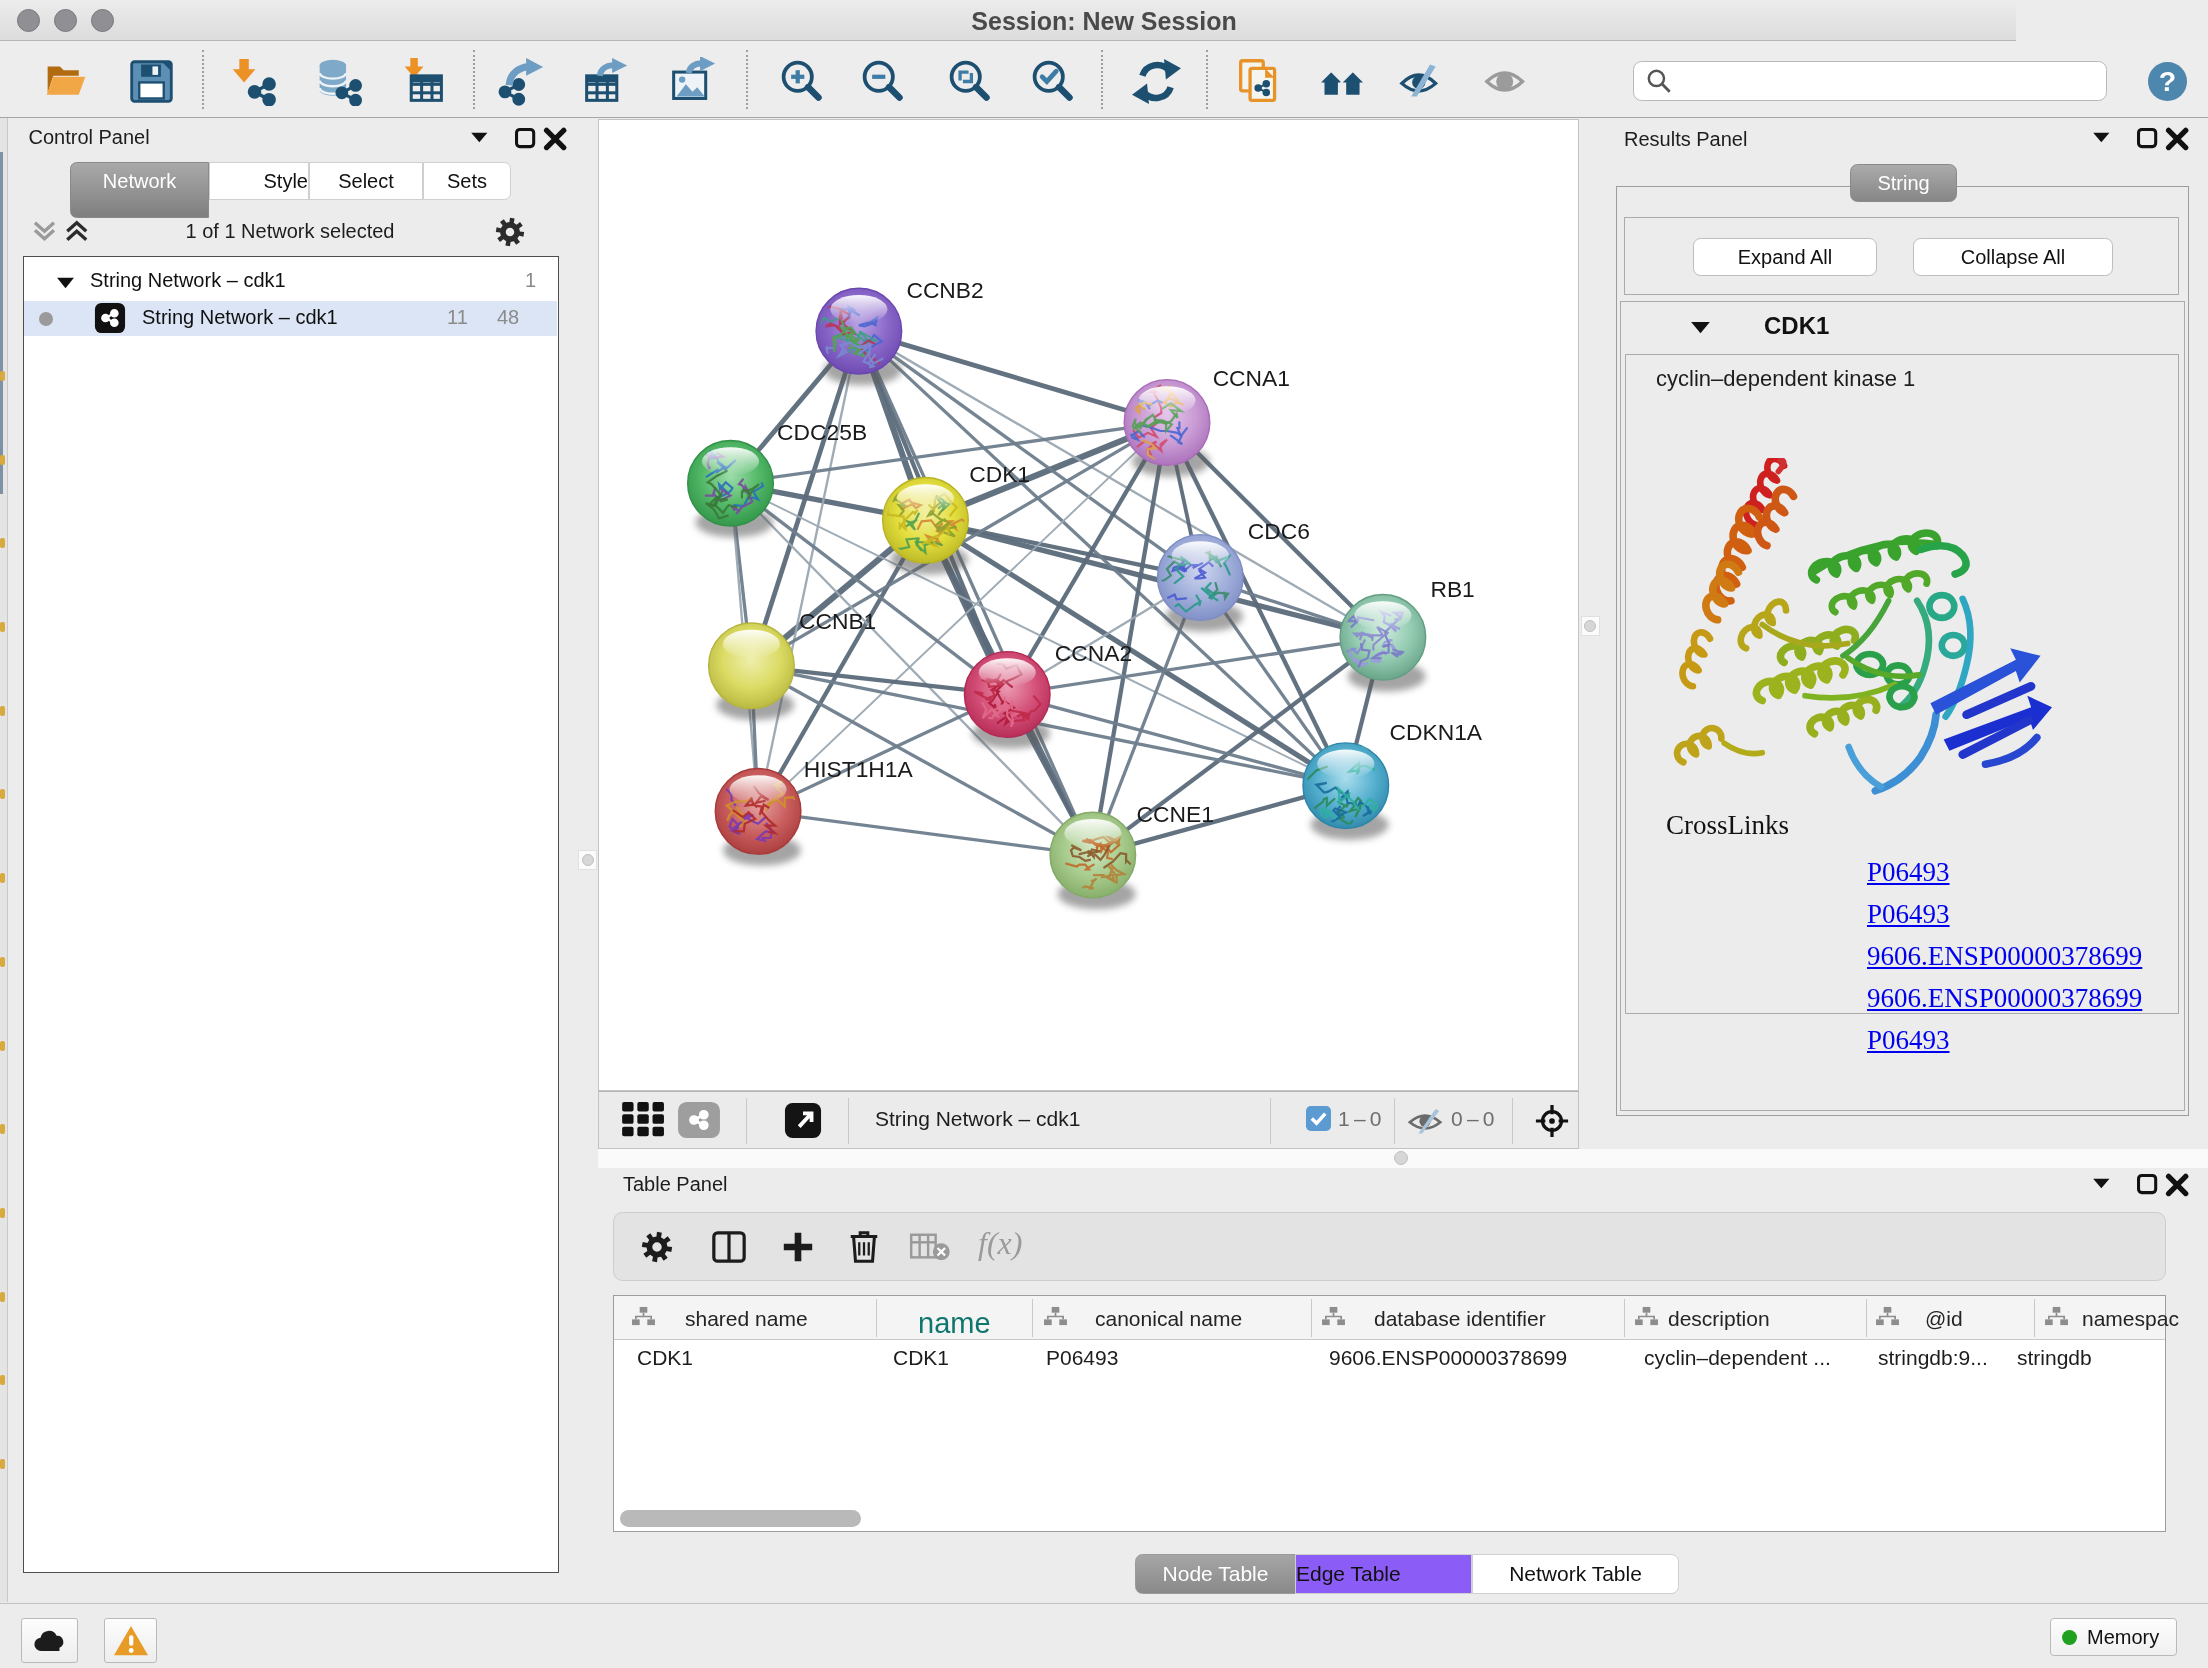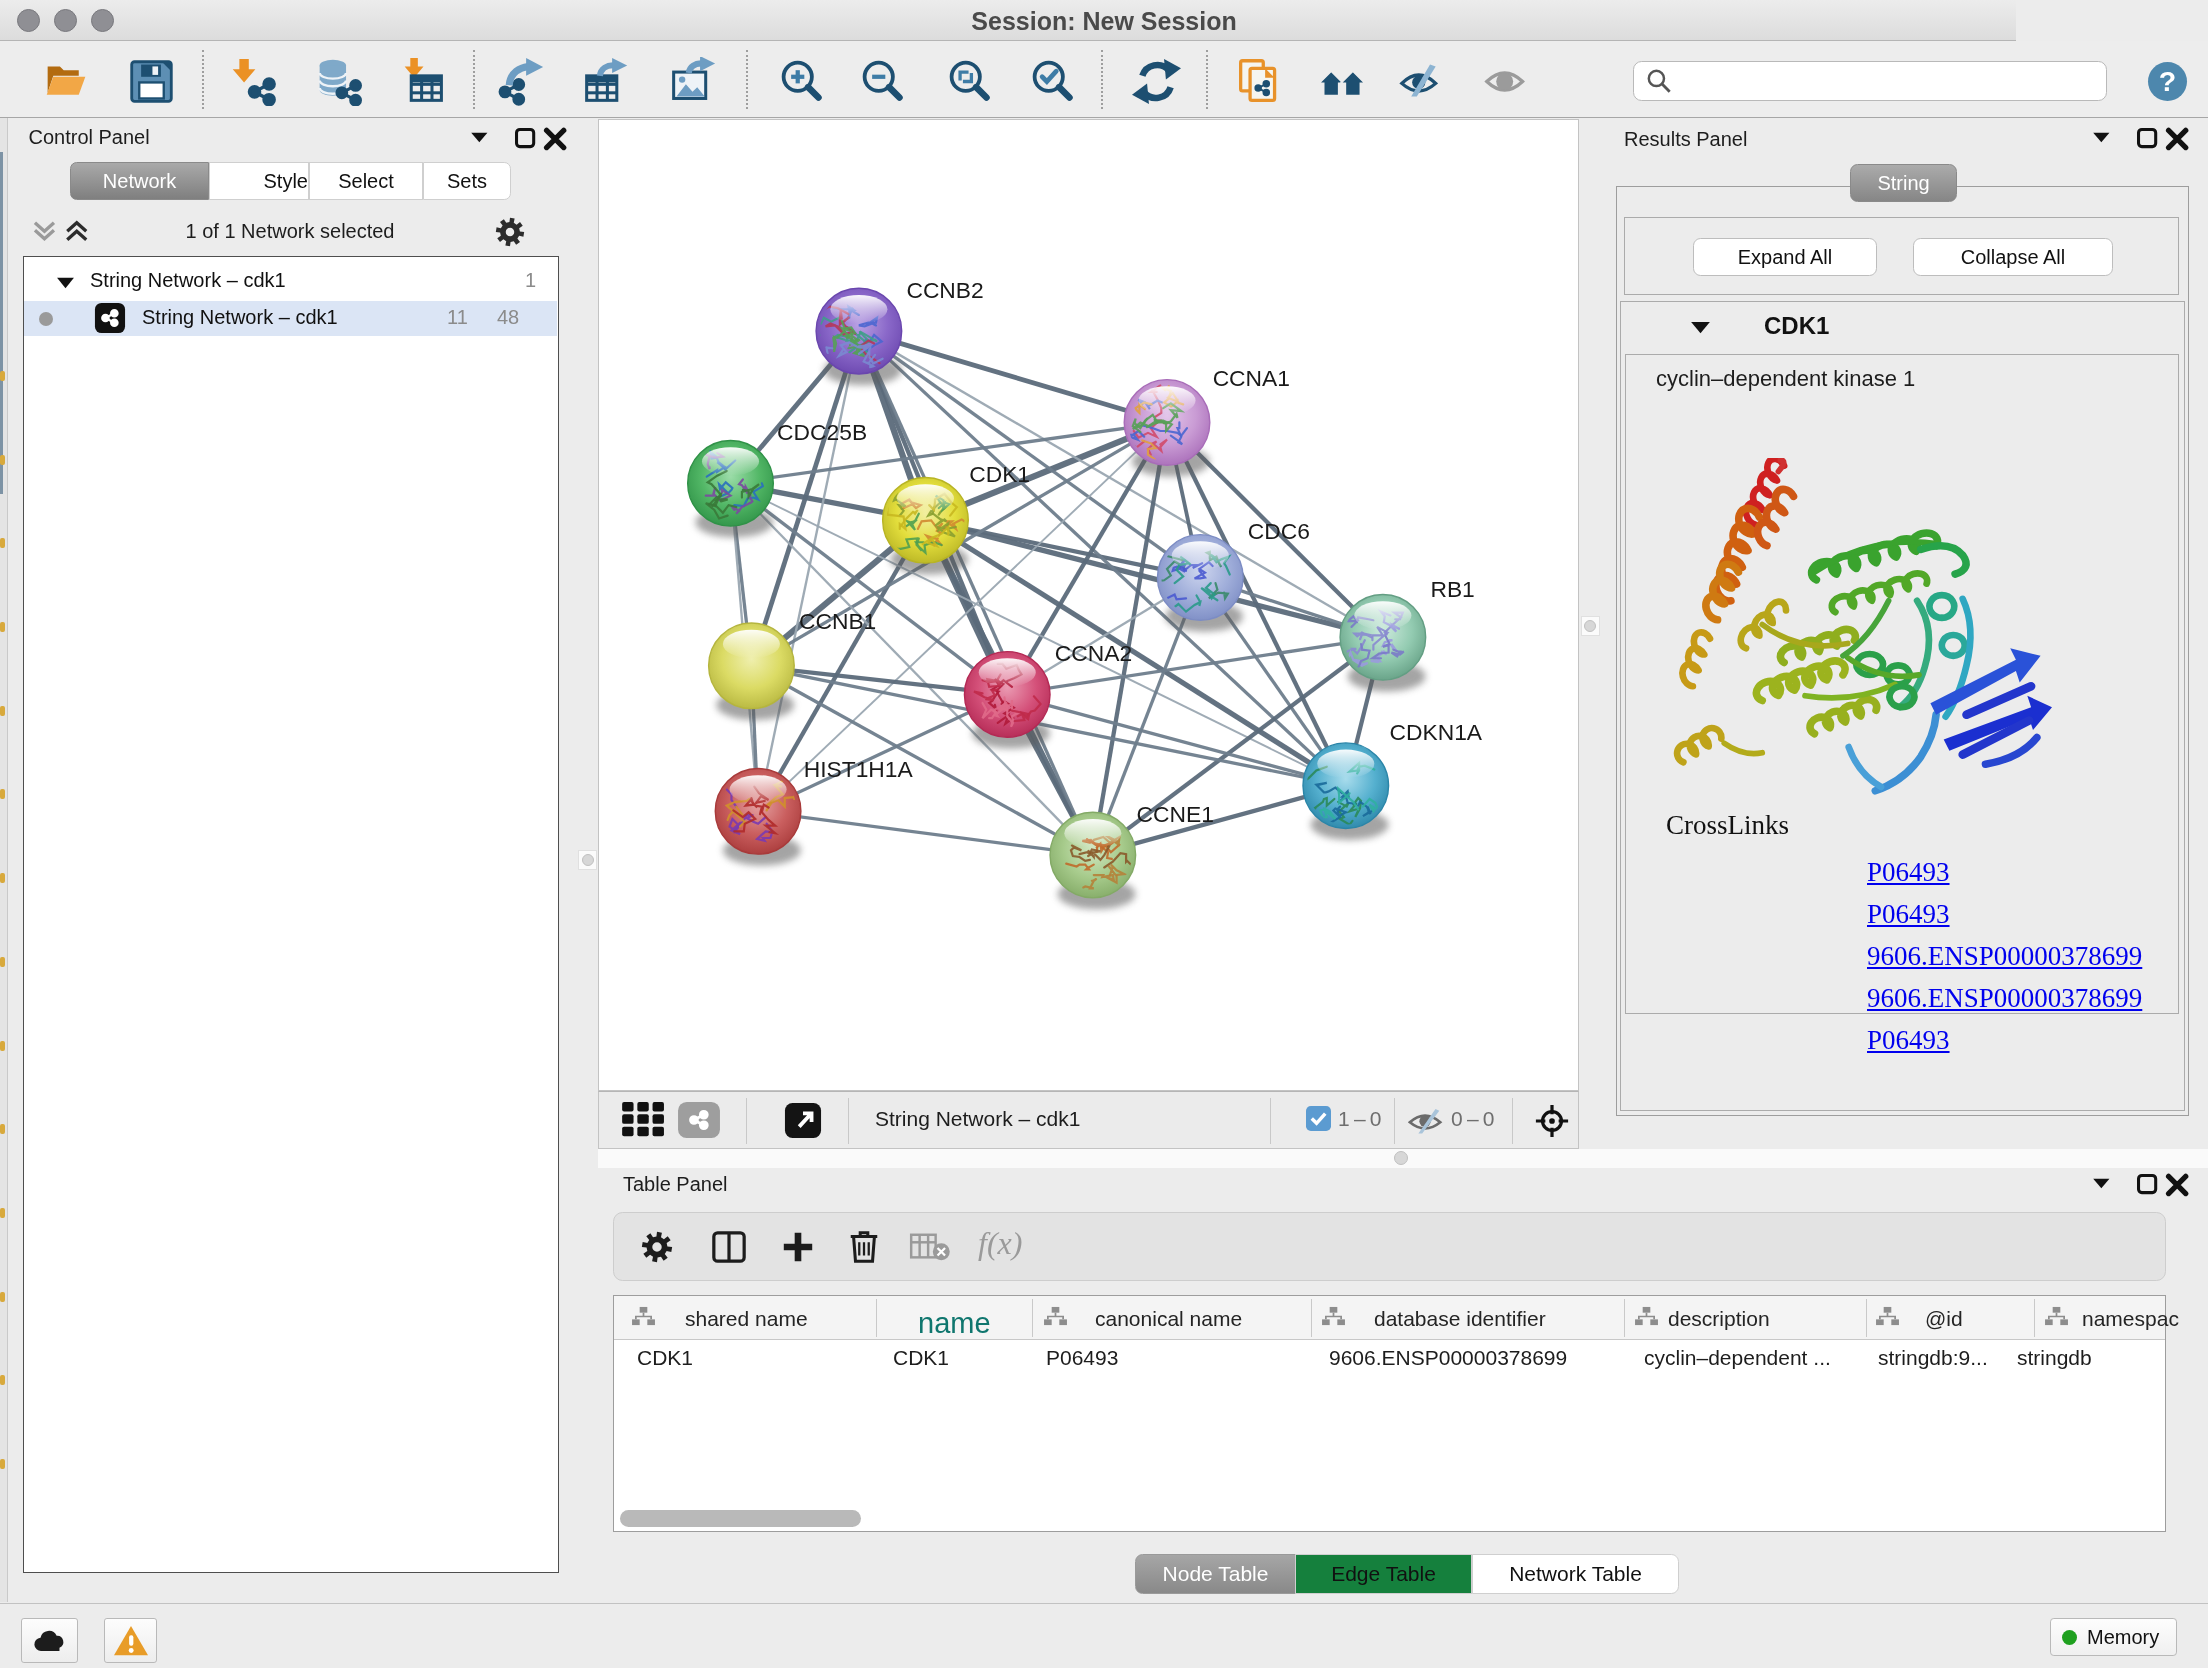--- a/index.html
+++ b/index.html
@@ -181,21 +181,21 @@
 </div>
 <div class="abs" style="left:2148px;top:62px;width:39px;height:39px;border-radius:50%;background:#4d87ad;color:#fff;font-size:28.5px;font-weight:bold;text-align:center;line-height:39px">?</div>
 
 <div class="abs panel-title" style="left:28.5px;top:126px">Control Panel</div>
 <svg style="position:absolute;left:455px;top:126px" width="124" height="25" viewBox="0 0 130 26">
     <path d="M17 7 h17 l-8.5 10 Z" fill="#111"></path>
     <rect x="64.5" y="3.5" width="18" height="18" rx="3.5" fill="none" stroke="#111" stroke-width="3.2"></rect>
     <path d="M96 4.5 l18 18 M114 4.5 l-18 18" stroke="#111" stroke-width="5.5" stroke-linecap="round"></path>
   </svg>
 
-<div class="abs" style="left:70px;top:162px;width:139px;height:38px;background:linear-gradient(#a9a9a9,#7f7f7f);border:1px solid #8a8a8a;border-radius:6.7px 0 0 6.7px;color:#fff;font-size:20px;text-align:center;line-height:36px">Network</div>
+<div class="abs" style="left:70px;top:162px;width:139px;height:56px;background:linear-gradient(#a9a9a9,#7f7f7f);border:1px solid #8a8a8a;border-radius:6.7px 0 0 6.7px;color:#fff;font-size:20px;text-align:center;line-height:36px">Network</div>
 <div class="abs" style="left:209px;top:162px;width:100px;height:38px;background:#fff;border:1px solid #cfcfcf;color:#111;font-size:20px;text-align:right;line-height:36px">Style</div>
 <div class="abs" style="left:309px;top:162px;width:114px;height:38px;background:#fff;border:1px solid #cfcfcf;color:#111;font-size:20px;text-align:center;line-height:36px">Select</div>
 <div class="abs" style="left:423px;top:162px;width:88px;height:38px;background:#fff;border:1px solid #cfcfcf;border-radius:0 6.7px 6.7px 0;color:#111;font-size:20px;text-align:center;line-height:36px">Sets</div>
 
 <svg class="abs" style="left:32px;top:217px" width="61" height="28.5" viewBox="0 0 64 30">
   <g fill="none" stroke="#9a9a9a" stroke-width="3.5">
       <path d="M3 6 l10 9 10 -9"></path>
       <path d="M3 14 l10 9 10 -9"></path>
     </g>
   <g fill="none" stroke="#2c2c2c" stroke-width="3.5">
@@ -805,21 +805,21 @@
 <div class="abs" style="left:637px;top:1346px;font-size:21px;color:#1d1d1d">CDK1</div>
 <div class="abs" style="left:893px;top:1346px;font-size:21px;color:#1d1d1d">CDK1</div>
 <div class="abs" style="left:1046px;top:1346px;font-size:21px;color:#1d1d1d">P06493</div>
 <div class="abs" style="left:1329px;top:1346px;font-size:21px;color:#1d1d1d">9606.ENSP00000378699</div>
 <div class="abs" style="left:1644px;top:1346px;font-size:21px;color:#1d1d1d">cyclin–dependent ...</div>
 <div class="abs" style="left:1878px;top:1346px;font-size:21px;color:#1d1d1d">stringdb:9...</div>
 <div class="abs" style="left:2017px;top:1346px;font-size:21px;color:#1d1d1d">stringdb</div>
 <div class="abs" style="left:620px;top:1510px;width:241px;height:17px;border-radius:8.6px;background:#b9b9b9"></div>
 
 <div class="abs" style="left:1135px;top:1554px;width:161px;height:40px;background:linear-gradient(#a6a6a6,#898989);border:1px solid #9a9a9a;border-radius:7.6px 0 0 7.6px;color:#fff;font-size:21px;text-align:center;line-height:38px">Node Table</div>
-<div class="abs" style="left:1295px;top:1554px;width:177px;height:40px;background:#15803d;border:1px solid #cfcfcf;color:#111;font-size:21px;text-align:center;line-height:38px">Edge Table</div>
+<div class="abs" style="left:1295px;top:1554px;width:177px;height:40px;background:#8b5cf6;border:1px solid #cfcfcf;color:#111;font-size:21px;text-align:left;line-height:38px">Edge Table</div>
 <div class="abs" style="left:1472px;top:1554px;width:207px;height:40px;background:#fff;border:1px solid #cfcfcf;border-radius:0 7.6px 7.6px 0;color:#111;font-size:21px;text-align:center;line-height:38px">Network Table</div>
 
 <div class="abs" style="left:0;top:1603px;width:2208px;height:1px;background:#c2c2c2"></div>
 <div class="abs" style="left:21px;top:1618px;width:57px;height:45px;background:linear-gradient(#fdfdfd,#ededed);border:1px solid #b9b9b9;border-radius:2.9px">
   <svg width="36" height="27" viewBox="0 0 38 28" style="position:absolute;left:9.5px;top:8.6px">
       <path d="M10 24 a7 7 0 0 1 -1 -14 a9 9 0 0 1 17 -2 a6.5 6.5 0 0 1 3 12.5 l0 3.5 Z" fill="#1c1c1c"></path>
     </svg>
 </div>
 <div class="abs" style="left:104px;top:1618px;width:53px;height:45px;background:linear-gradient(#fdfdfd,#ededed);border:1px solid #b9b9b9;border-radius:2.9px">
   <svg width="38" height="34" viewBox="0 0 40 36" style="position:absolute;left:6.7px;top:4.8px">

